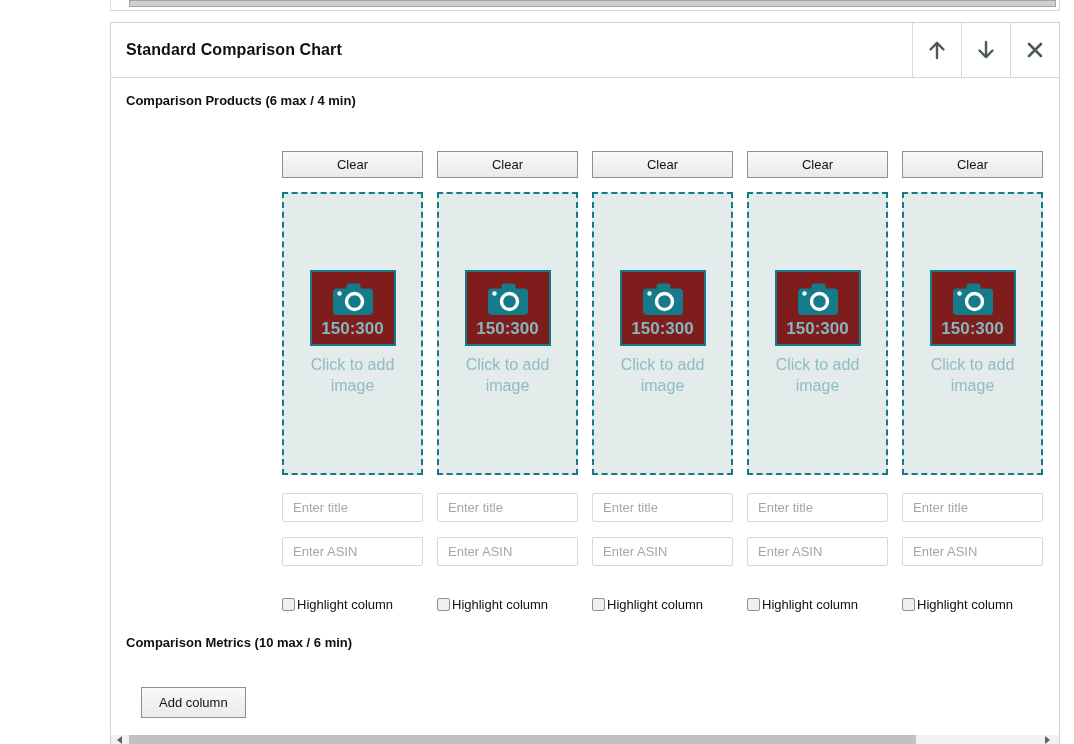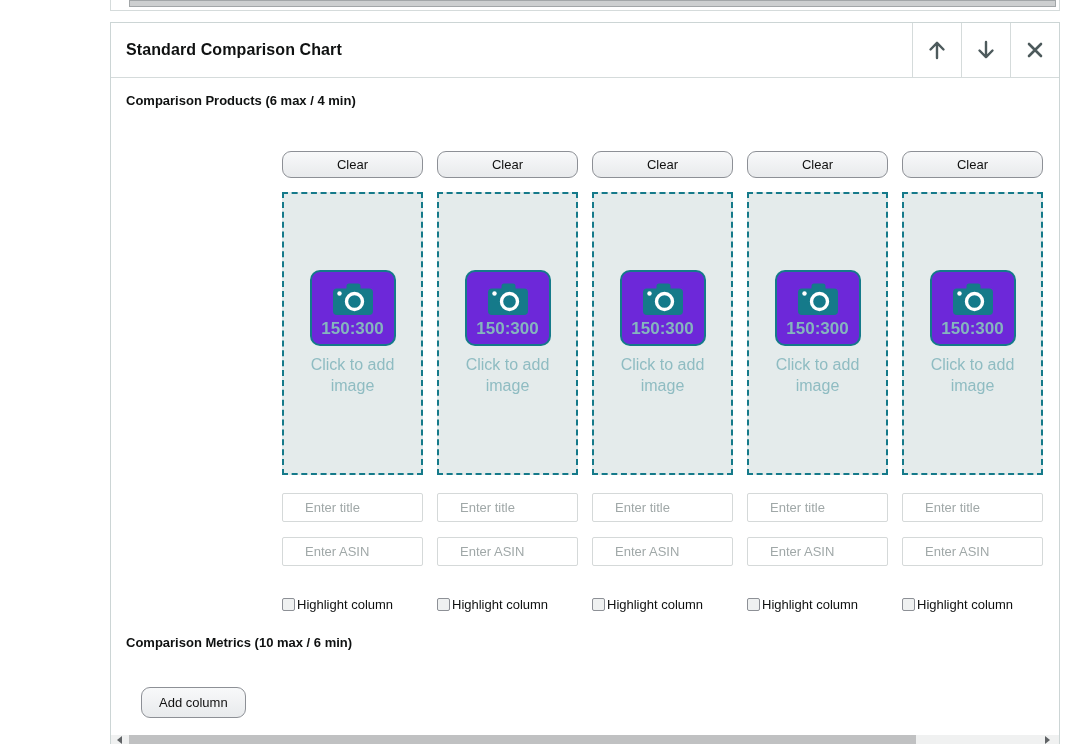--- a/index.html
+++ b/index.html
@@ -40,42 +40,42 @@
   .products-label { top:70px; }
   .metrics-label  { top:612px; }
 
   
   .columns { position:absolute; left:171px; top:128px; display:flex; gap:14px; }
   .col { width:141px; display:flex; flex-direction:column; align-items:stretch; }
 
   .btn {
     font-family:"Liberation Sans", sans-serif; font-size:13px; color:#111;
     background:linear-gradient(#f8f9fa, #e8eaec);
-    border:1px solid #8d9096; border-radius:9px; cursor:pointer;
+    border:1px solid #8d9096; border-radius:0; cursor:pointer;
   }
   .clear-btn { height:27px; width:100%; }
 
   .dropzone {
     margin-top:14px; height:283px; background:#e4ebeb;
     border:2px dashed #157a8a; cursor:pointer;
     display:flex; flex-direction:column; align-items:center; justify-content:center;
   }
   .cam-box {
-    width:86px; background:#6d28d9; border:2px solid #157a8a; border-radius:10px;
+    width:86px; background:#7f1d1d; border:2px solid #157a8a; border-radius:0;
     padding:9px 4px 5px; display:flex; flex-direction:column; align-items:center;
   }
   .ratio-label { font-size:17px; font-weight:bold; color:#85b5bd; margin-top:2px; }
   .img-prompt {
     margin-top:9px; width:110px; text-align:center;
     font-size:16px; line-height:1.3; color:#8fbcc2;
   }
 
   .text-input {
     height:29px; width:100%; border:1px solid #d5d9d9; border-radius:2px;
-    padding:0 22px; font-family:"Liberation Sans", sans-serif; font-size:13px; color:#0f1111;
+    padding:0 10px; font-family:"Liberation Sans", sans-serif; font-size:13px; color:#0f1111;
     outline:none; background:#fff;
   }
   .text-input::placeholder { color:#a0a8a8; opacity:1; }
   .title-input { margin-top:18px; }
   .asin-input  { margin-top:15px; }
 
   .hl-row { margin-top:31px; display:flex; align-items:center; gap:2px; cursor:pointer; }
   .hl-row input[type="checkbox"] {
     appearance:none; -webkit-appearance:none; width:13px; height:13px;
     border:1px solid #8d9096; border-radius:2px; background:#eff1f1; cursor:pointer; flex:none;

